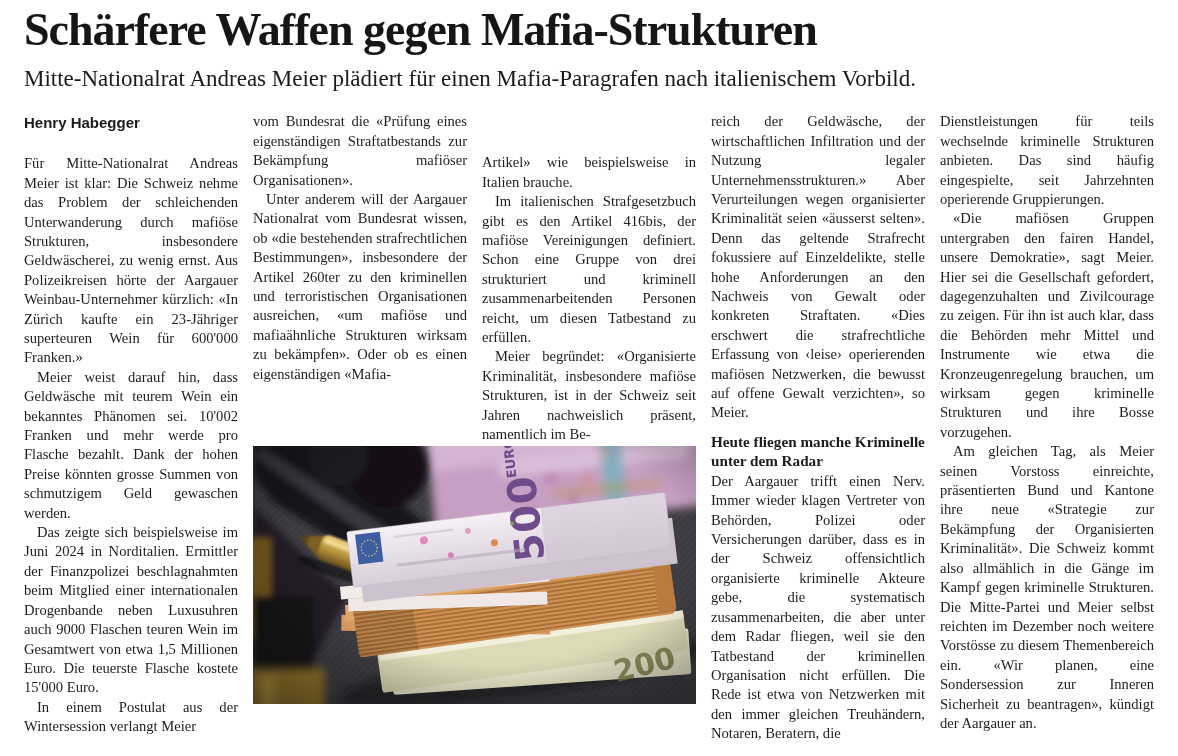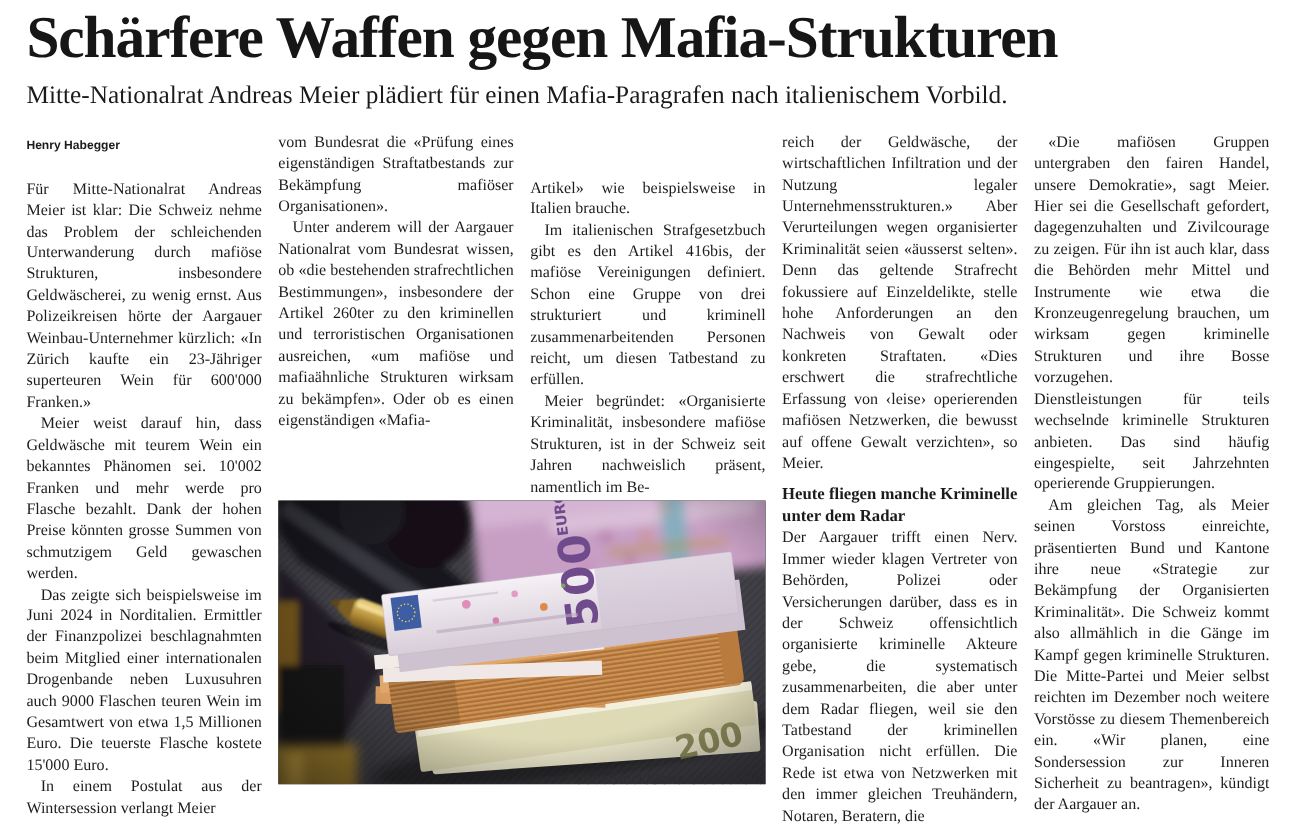--- a/index.html
+++ b/index.html
@@ -5,40 +5,40 @@
   html, body { margin:0; padding:0; }
   body {
     width:1178px; height:756px; overflow:hidden;
     background:#ffffff; color:#1c1c1c;
     font-family:"Liberation Serif", serif;
   }
   .page { padding:6px 24px 0 24px; }
 
   .headline {
     margin:0; font-family:"Liberation Serif", serif;
-    font-weight:700; font-size:54px; line-height:1.06;
+    font-weight:700; font-size:46px; line-height:1.06;
     letter-spacing:-1px; color:#161616; white-space:nowrap;
   }
   .subtitle {
     margin:10px 0 0 0; font-size:23px; line-height:1.2; color:#1a1a1a;
   }
 
   .grid {
     margin-top:20px;
     display:grid; grid-template-columns:repeat(5, 1fr);
     column-gap:15px; grid-template-rows:334px auto;
   }
   .bodycol {
     font-size:14.6px; line-height:19.4px; text-align:justify;
     hyphens:auto; -webkit-hyphens:auto; overflow:hidden;
   }
   .span-rows { grid-row:1 / span 2; }
   .byline {
     font-family:"Liberation Sans", sans-serif; font-weight:bold;
-    font-size:11px; line-height:18px; margin:2px 0 22px 0; text-align:left;
+    font-size:15px; line-height:18px; margin:2px 0 22px 0; text-align:left;
   }
   p.p { margin:0; padding:0; }
   p.ind { text-indent:13px; }
   .subhead {
     font-weight:bold; font-size:15.2px; line-height:19.5px;
     margin:9px 0 1px 0; text-align:left;
   }
 
   .photo-block { grid-column:2 / span 2; grid-row:2; }
   .photo {
@@ -211,19 +211,19 @@
       </div>
     </div>
 
     <div class="bodycol span-rows" style="grid-column:4;">
       <p class="p">reich der Geldwäsche, der wirtschaftlichen Infiltration und der Nutzung legaler Unternehmensstrukturen.» Aber Verurteilungen wegen organisierter Kriminalität seien «äusserst selten». Denn das geltende Strafrecht fokussiere auf Einzeldelikte, stelle hohe Anforderungen an den Nachweis von Gewalt oder konkreten Straftaten. «Dies erschwert die strafrechtliche Erfassung von ‹leise› operierenden mafiösen Netzwerken, die bewusst auf offene Gewalt verzichten», so Meier.</p>
       <h3 class="subhead">Heute fliegen manche Kriminelle unter dem Radar</h3>
       <p class="p">Der Aargauer trifft einen Nerv. Immer wieder klagen Vertreter von Behörden, Polizei oder Versicherungen darüber, dass es in der Schweiz offensichtlich organisierte kriminelle Akteure gebe, die systematisch zusammenarbeiten, die aber unter dem Radar fliegen, weil sie den Tatbestand der kriminellen Organisation nicht erfüllen. Die Rede ist etwa von Netzwerken mit den immer gleichen Treuhändern, Notaren, Beratern, die</p>
     </div>
 
     <div class="bodycol span-rows" style="grid-column:5;">
+      <p class="p">Dienstleistungen für teils wechselnde kriminelle Strukturen anbieten. Das sind häufig eingespielte, seit Jahrzehnten operierende Gruppierungen.</p>
       <p class="p ind">«Die mafiösen Gruppen untergraben den fairen Handel, unsere Demokratie», sagt Meier. Hier sei die Gesellschaft gefordert, dagegenzuhalten und Zivilcourage zu zeigen. Für ihn ist auch klar, dass die Behörden mehr Mittel und Instrumente wie etwa die Kronzeugenregelung brauchen, um wirksam gegen kriminelle Strukturen und ihre Bosse vorzugehen.</p>
-      <p class="p">Dienstleistungen für teils wechselnde kriminelle Strukturen anbieten. Das sind häufig eingespielte, seit Jahrzehnten operierende Gruppierungen.</p>
       <p class="p ind">Am gleichen Tag, als Meier seinen Vorstoss einreichte, präsentierten Bund und Kantone ihre neue «Strategie zur Bekämpfung der Organisierten Kriminalität». Die Schweiz kommt also allmählich in die Gänge im Kampf gegen kriminelle Strukturen. Die Mitte-Partei und Meier selbst reichten im Dezember noch weitere Vorstösse zu diesem Themenbereich ein. «Wir planen, eine Sondersession zur Inneren Sicherheit zu beantragen», kündigt der Aargauer an.</p>
     </div>
 
   </div>
 </div>
 
 </body></html>

